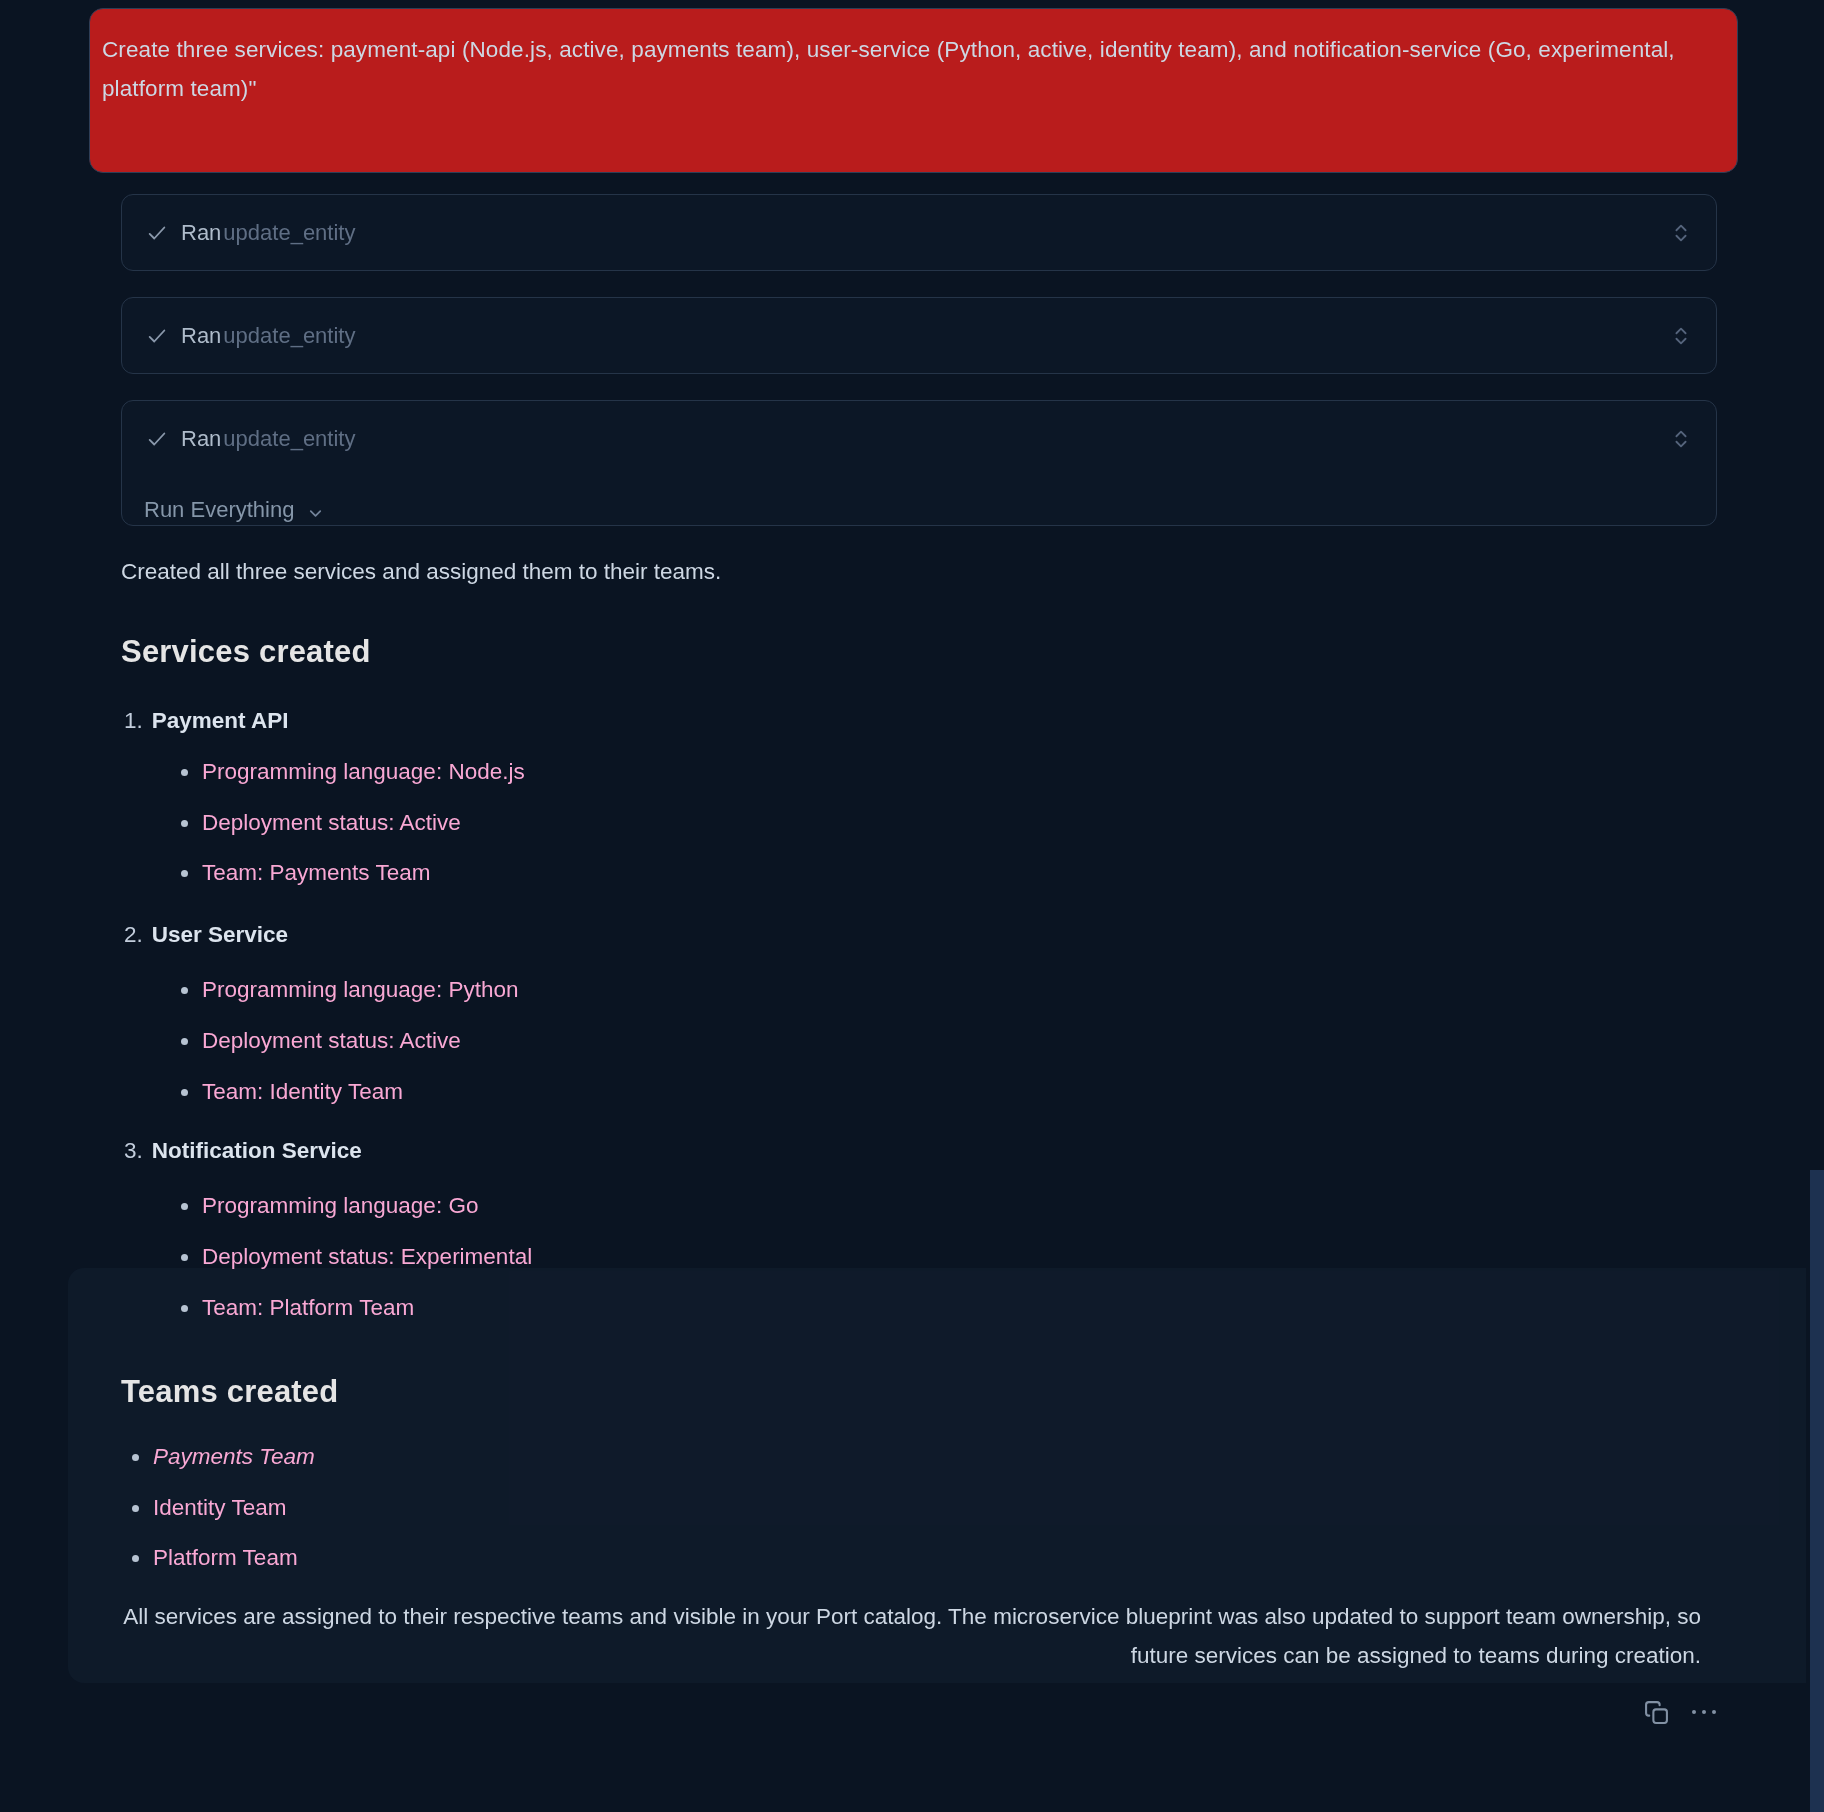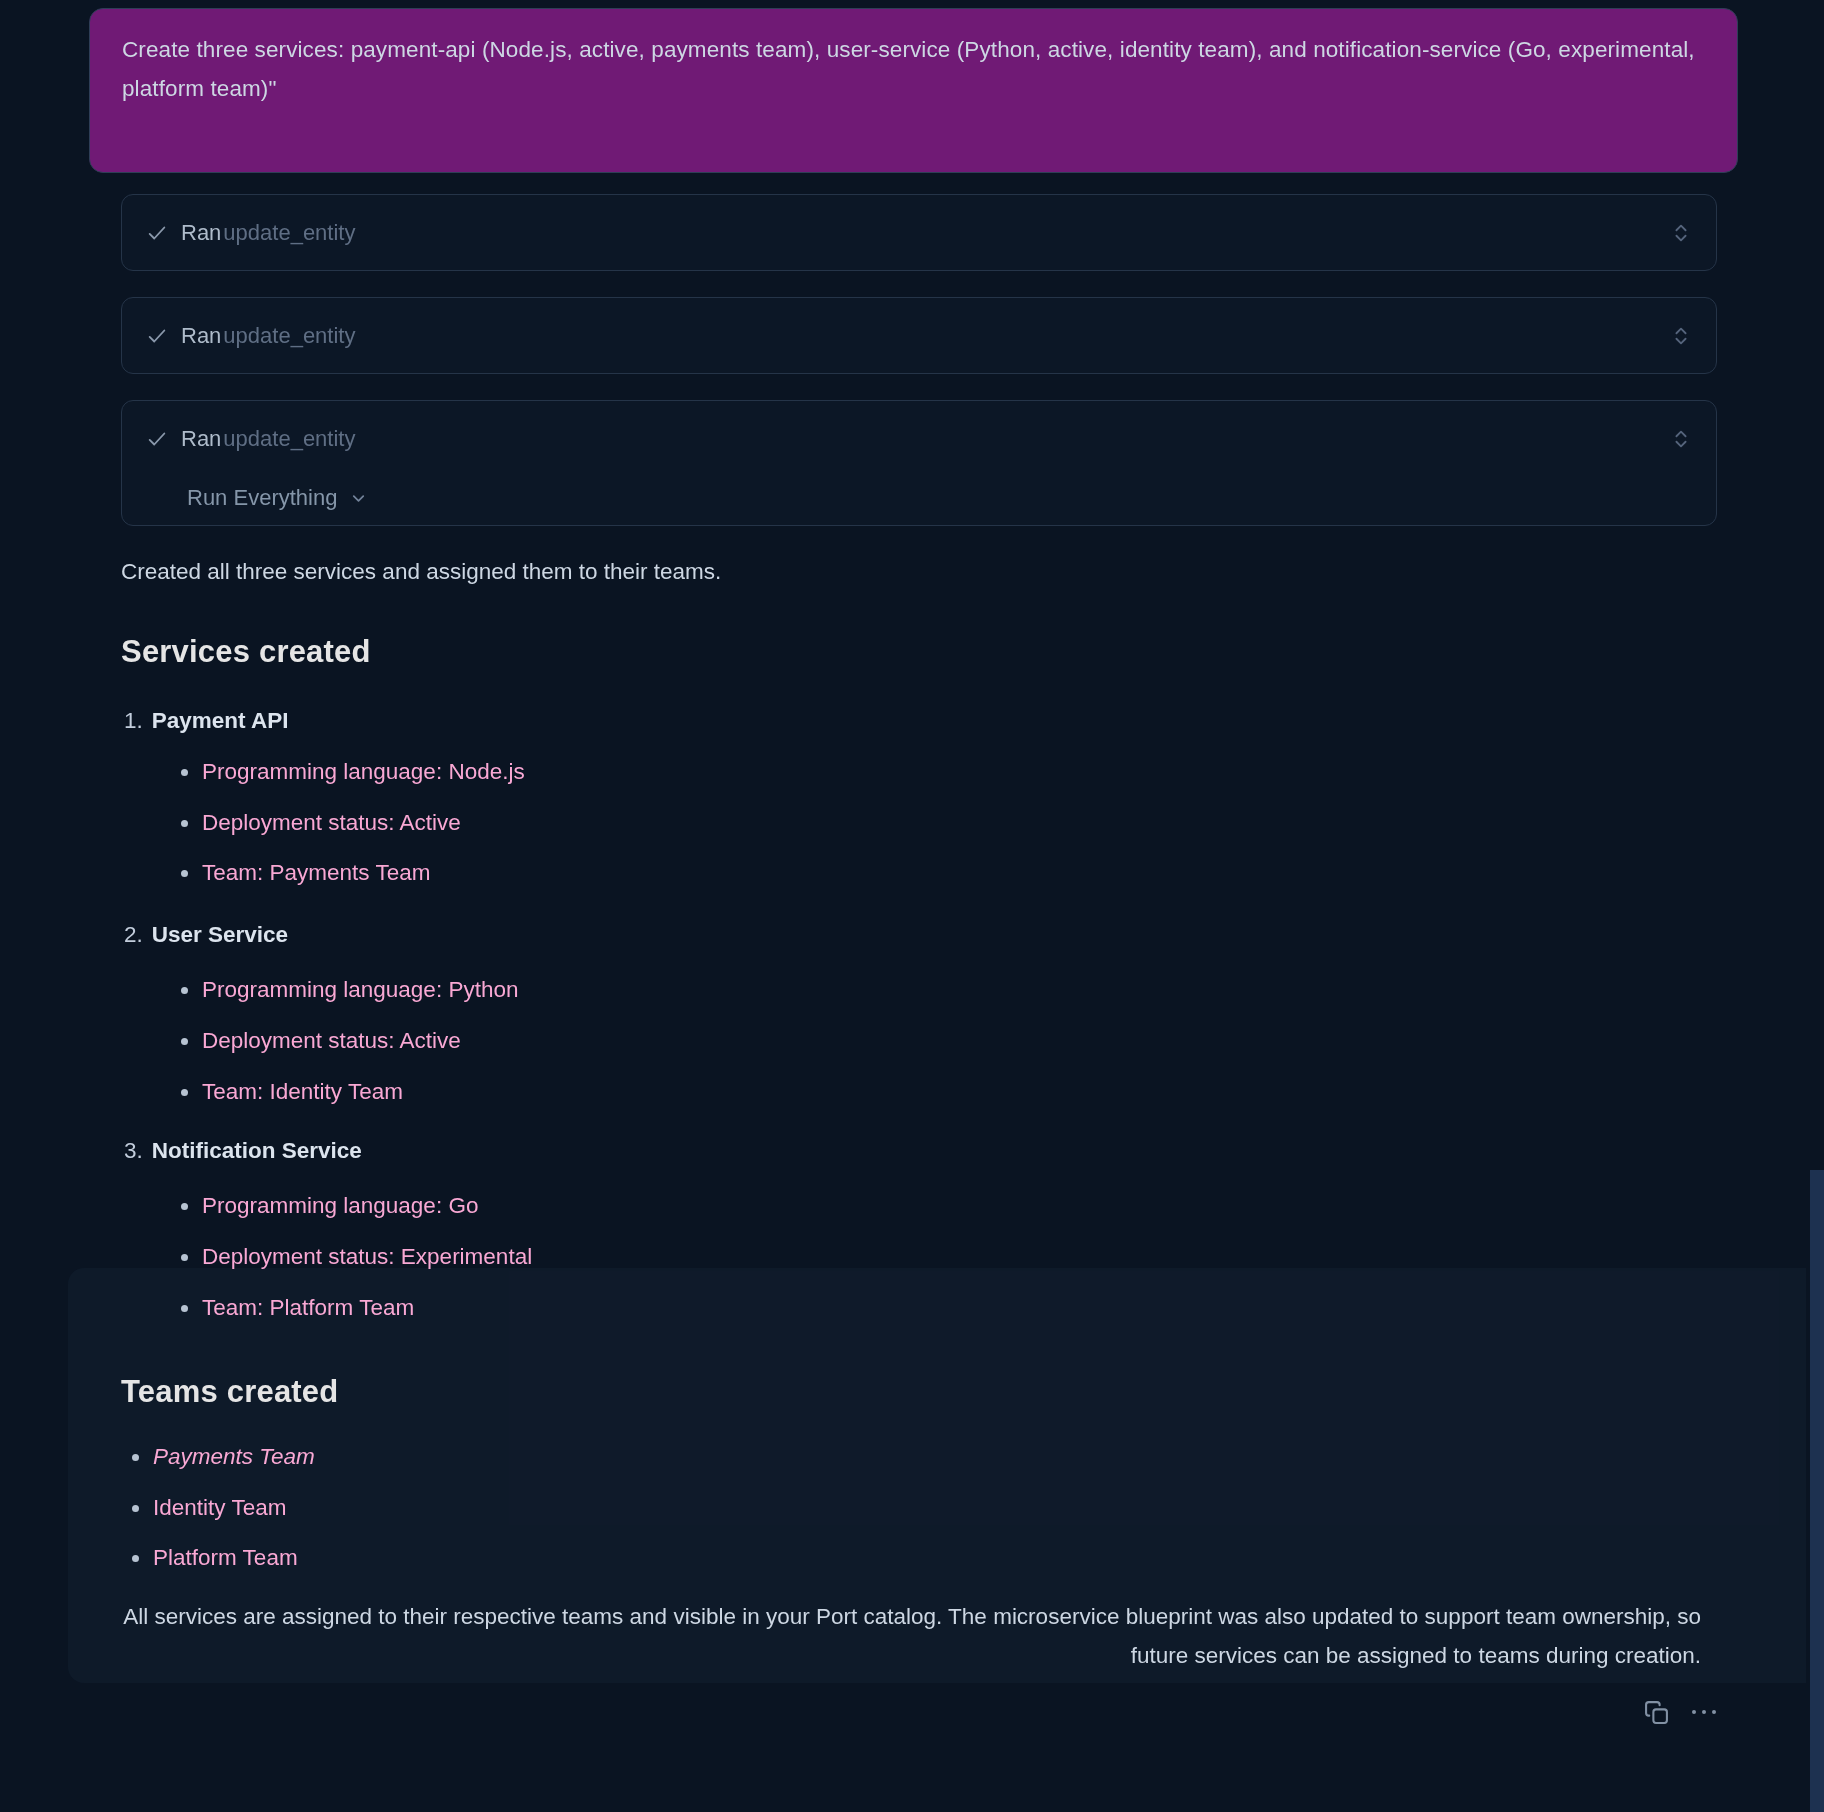--- a/index.html
+++ b/index.html
@@ -15,22 +15,22 @@
   
   .hover-panel{
     left:68px;top:1268px;width:1738px;height:415px;
     background:rgba(150,190,255,0.035);
     border-radius:16px 0 0 16px;
   }
 
   
   .user-msg{
     left:89px;top:8px;width:1649px;height:165px;
-    background:#701a75;border:1px solid #2e3e56;border-radius:14px;
-    box-sizing:border-box;padding:21px 40px 0 32px;
+    background:#b91c1c;border:1px solid #2e3e56;border-radius:14px;
+    box-sizing:border-box;padding:21px 40px 0 12px;
   }
   .user-msg .txt{
     font-size:22.5px;line-height:39px;color:#cdd7e3;letter-spacing:0.1px;
   }
 
   
   .tool-box{
     left:121px;width:1596px;
     background:#0c1726;border:1px solid #253448;border-radius:12px;
     box-sizing:border-box;
@@ -44,22 +44,22 @@
     cursor:pointer;
   }
   .tool-row svg.check{flex:0 0 auto;}
   .tool-ran{font-size:22px;color:#aebbca;margin-left:13px;}
   .tool-name{font-size:22px;color:#5f6e84;margin-left:2px;}
   .expander{
     position:absolute;right:24px;top:26px;width:22px;height:24px;cursor:pointer;
   }
   .run-row{
     position:absolute;left:22px;top:72px;height:50px;
-    display:flex;align-items:center;gap:12px;cursor:pointer;
-    font-size:22px;color:#8596a9;margin-left:43px;
+    display:flex;align-items:flex-end;gap:12px;cursor:pointer;
+    font-size:22px;color:#8596a9;
   }
 
   
   .p{font-size:22.5px;line-height:32px;color:#cdd7e3;}
   .p.wrap{line-height:39px;max-width:1580px;text-align:right;}
   .h2{font-size:31px;font-weight:700;color:#e5e5e5;line-height:44px;letter-spacing:0.2px;}
   .svc{left:124px;display:flex;align-items:baseline;gap:9px;font-size:22.5px;line-height:32px;}
   .svc .num{color:#c2cddc;}
   .svc .nm{font-weight:700;color:#dce4ee;}
   .li{left:202px;font-size:22.5px;line-height:32px;color:#f9a8d4;}

